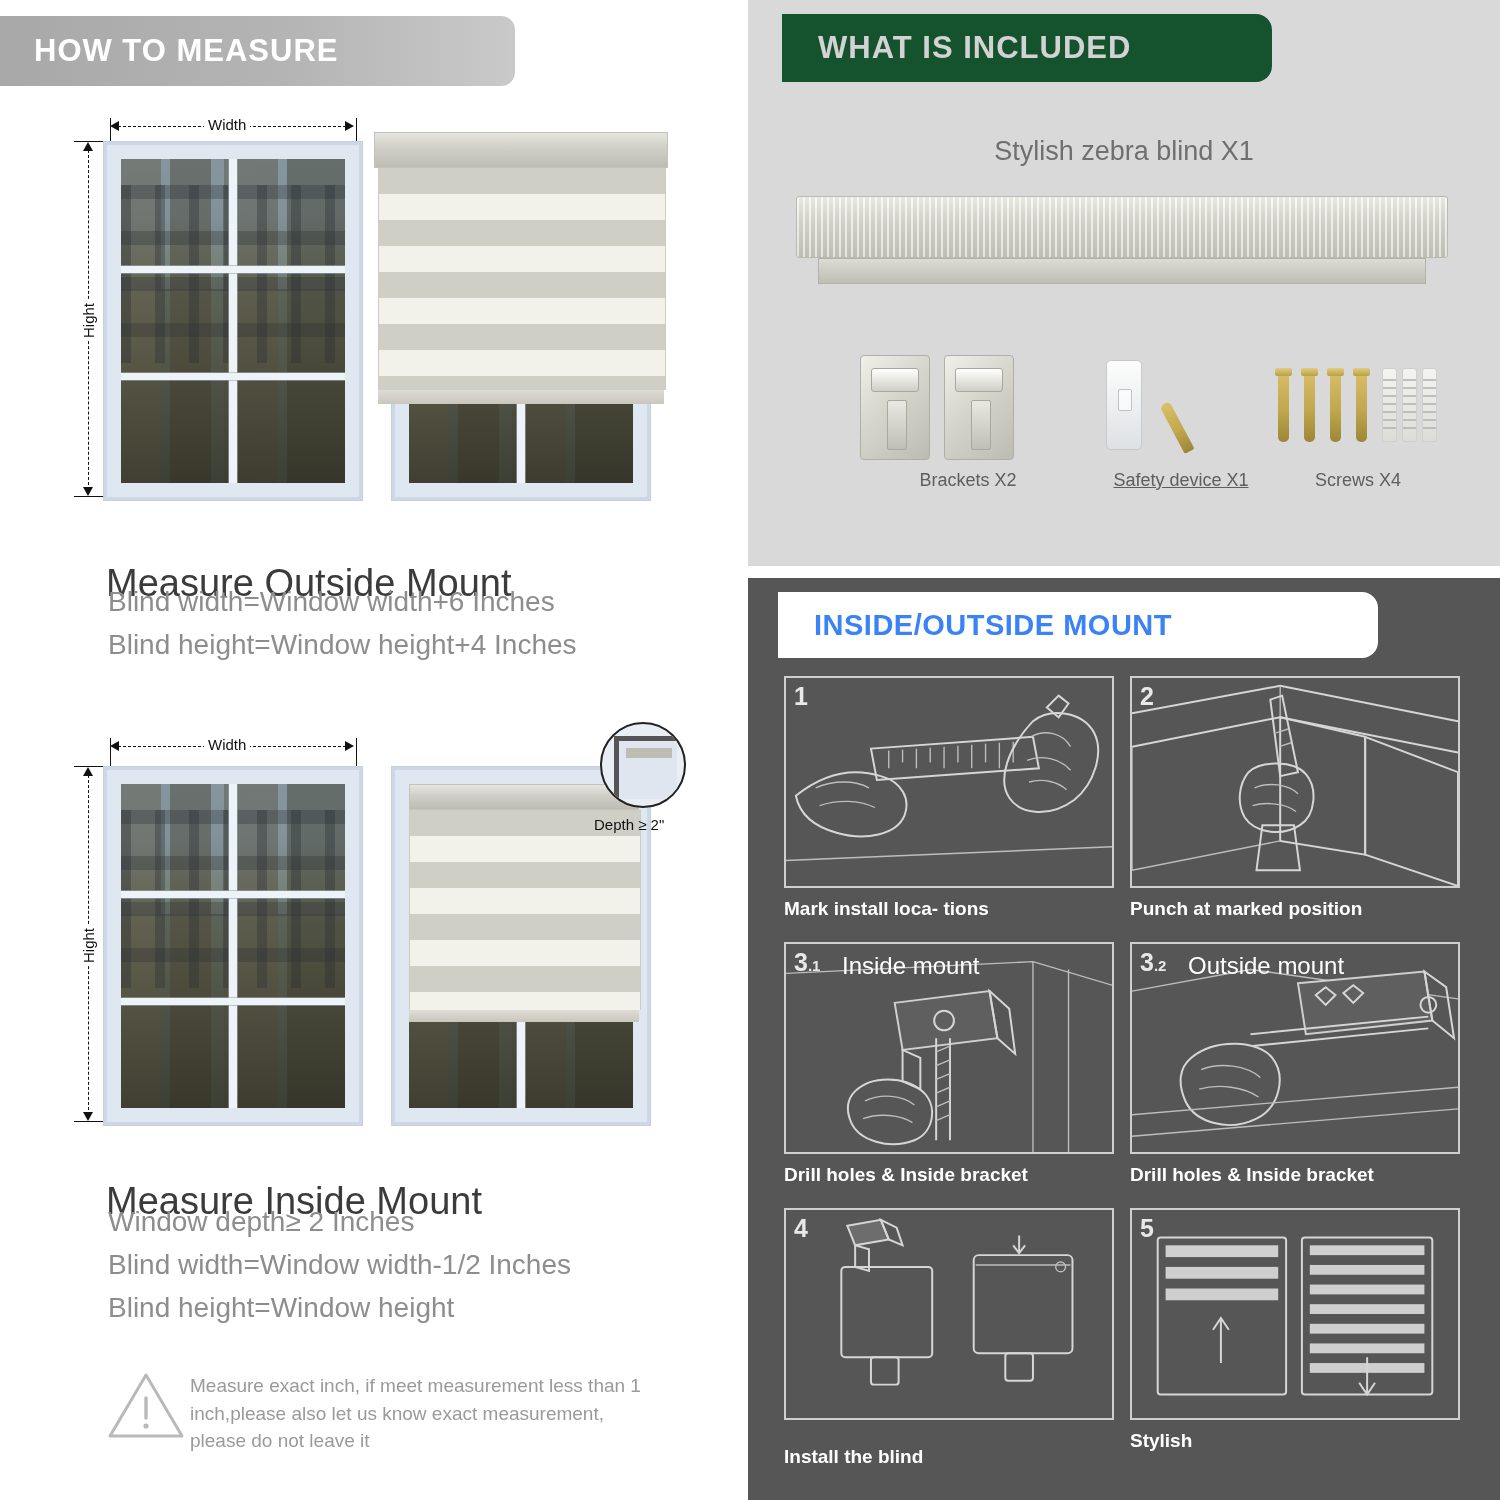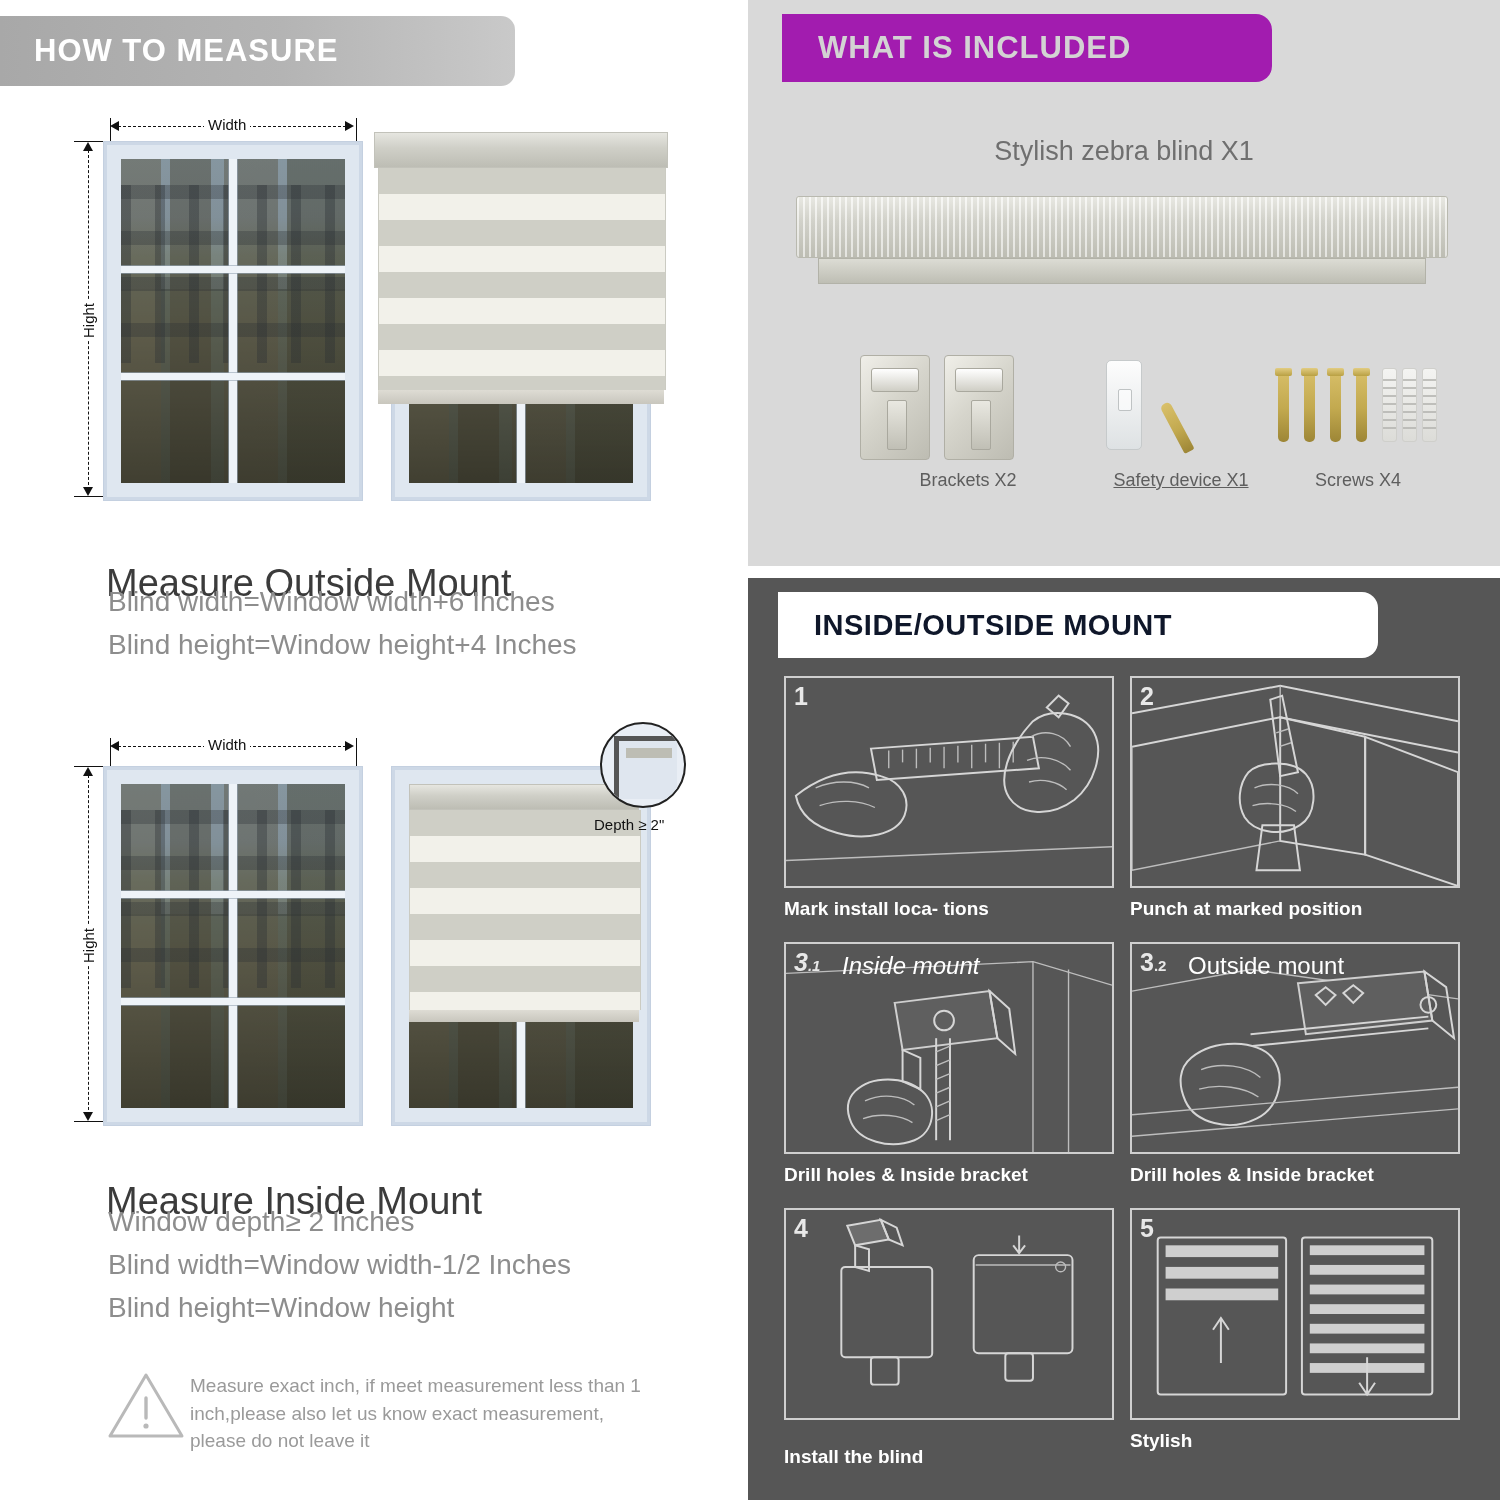--- a/index.html
+++ b/index.html
@@ -200,21 +200,21 @@
   .included-panel {
     position: absolute;
     left: 0; top: 0;
     width: 752px; height: 566px;
     background: #d9d9d9;
   }
   .badge-included {
     position: absolute;
     left: 34px; top: 14px;
     width: 490px; height: 68px;
-    background: #a21caf;
+    background: #14532d;
     border-top-right-radius: 16px;
     border-bottom-right-radius: 16px;
     display: flex; align-items: center;
     padding-left: 36px;
     box-sizing: border-box;
     font-size: 31px;
     font-weight: bold;
     letter-spacing: 1px;
     color: #d3d3d3;
   }
@@ -341,21 +341,21 @@
     width: 600px; height: 66px;
     background: #ffffff;
     border-top-right-radius: 16px;
     border-bottom-right-radius: 16px;
     display: flex; align-items: center;
     padding-left: 36px;
     box-sizing: border-box;
     font-size: 29px;
     font-weight: bold;
     letter-spacing: 0.5px;
-    color: #0f172a;
+    color: #3b82f6;
   }
   .step {
     position: absolute;
   }
   .step-img {
     position: absolute;
     left: 0; top: 0;
     border: 2px solid #cfcfcf;
     box-sizing: border-box;
     background: #565656;
@@ -576,21 +576,21 @@
               <line class="sk-thin" x1="146" y1="56" x2="158" y2="52"></line>
               <line class="sk-thin" x1="149" y1="70" x2="161" y2="66"></line>
             </svg>
           </div>
           <div class="step-num">2</div>
         </div>
         <div class="step-cap" style="top:222px;">Punch at  marked position</div>
       </div>
 
       <div class="step" style="left:36px; top:364px; width:330px; height:258px;">
-        <div class="step-img" style="width:330px; height:212px;font-style:italic;">
+        <div class="step-img" style="width:330px; height:212px;">
           <div class="sketch">
             <svg viewBox="0 0 330 212" preserveAspectRatio="none">
               <path class="sk-thin" d="M0 30 L250 18 L330 42"></path>
               <path class="sk-thin" d="M250 18 L250 212"></path>
               <path class="sk-thin" d="M286 26 L286 212"></path>
               <path class="sk-fill2" d="M110 60 L206 48 L214 96 L118 108Z"></path>
               <path class="sk" d="M206 48 L226 66 L232 112 L214 96Z"></path>
               <path class="sk" d="M118 108 L118 140 L136 148 L136 116Z"></path>
               <circle class="sk" cx="160" cy="78" r="10"></circle>
               <path class="sk" d="M152 96 L152 200"></path>

